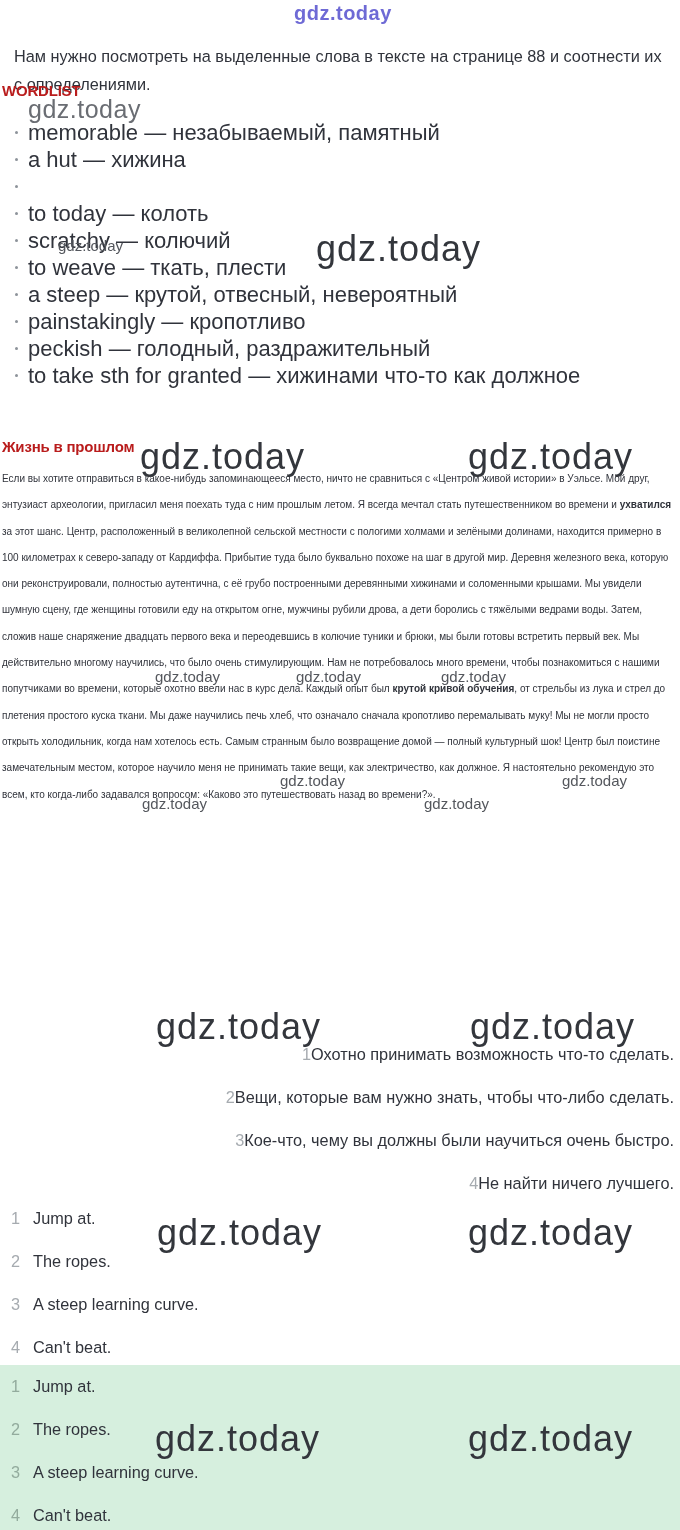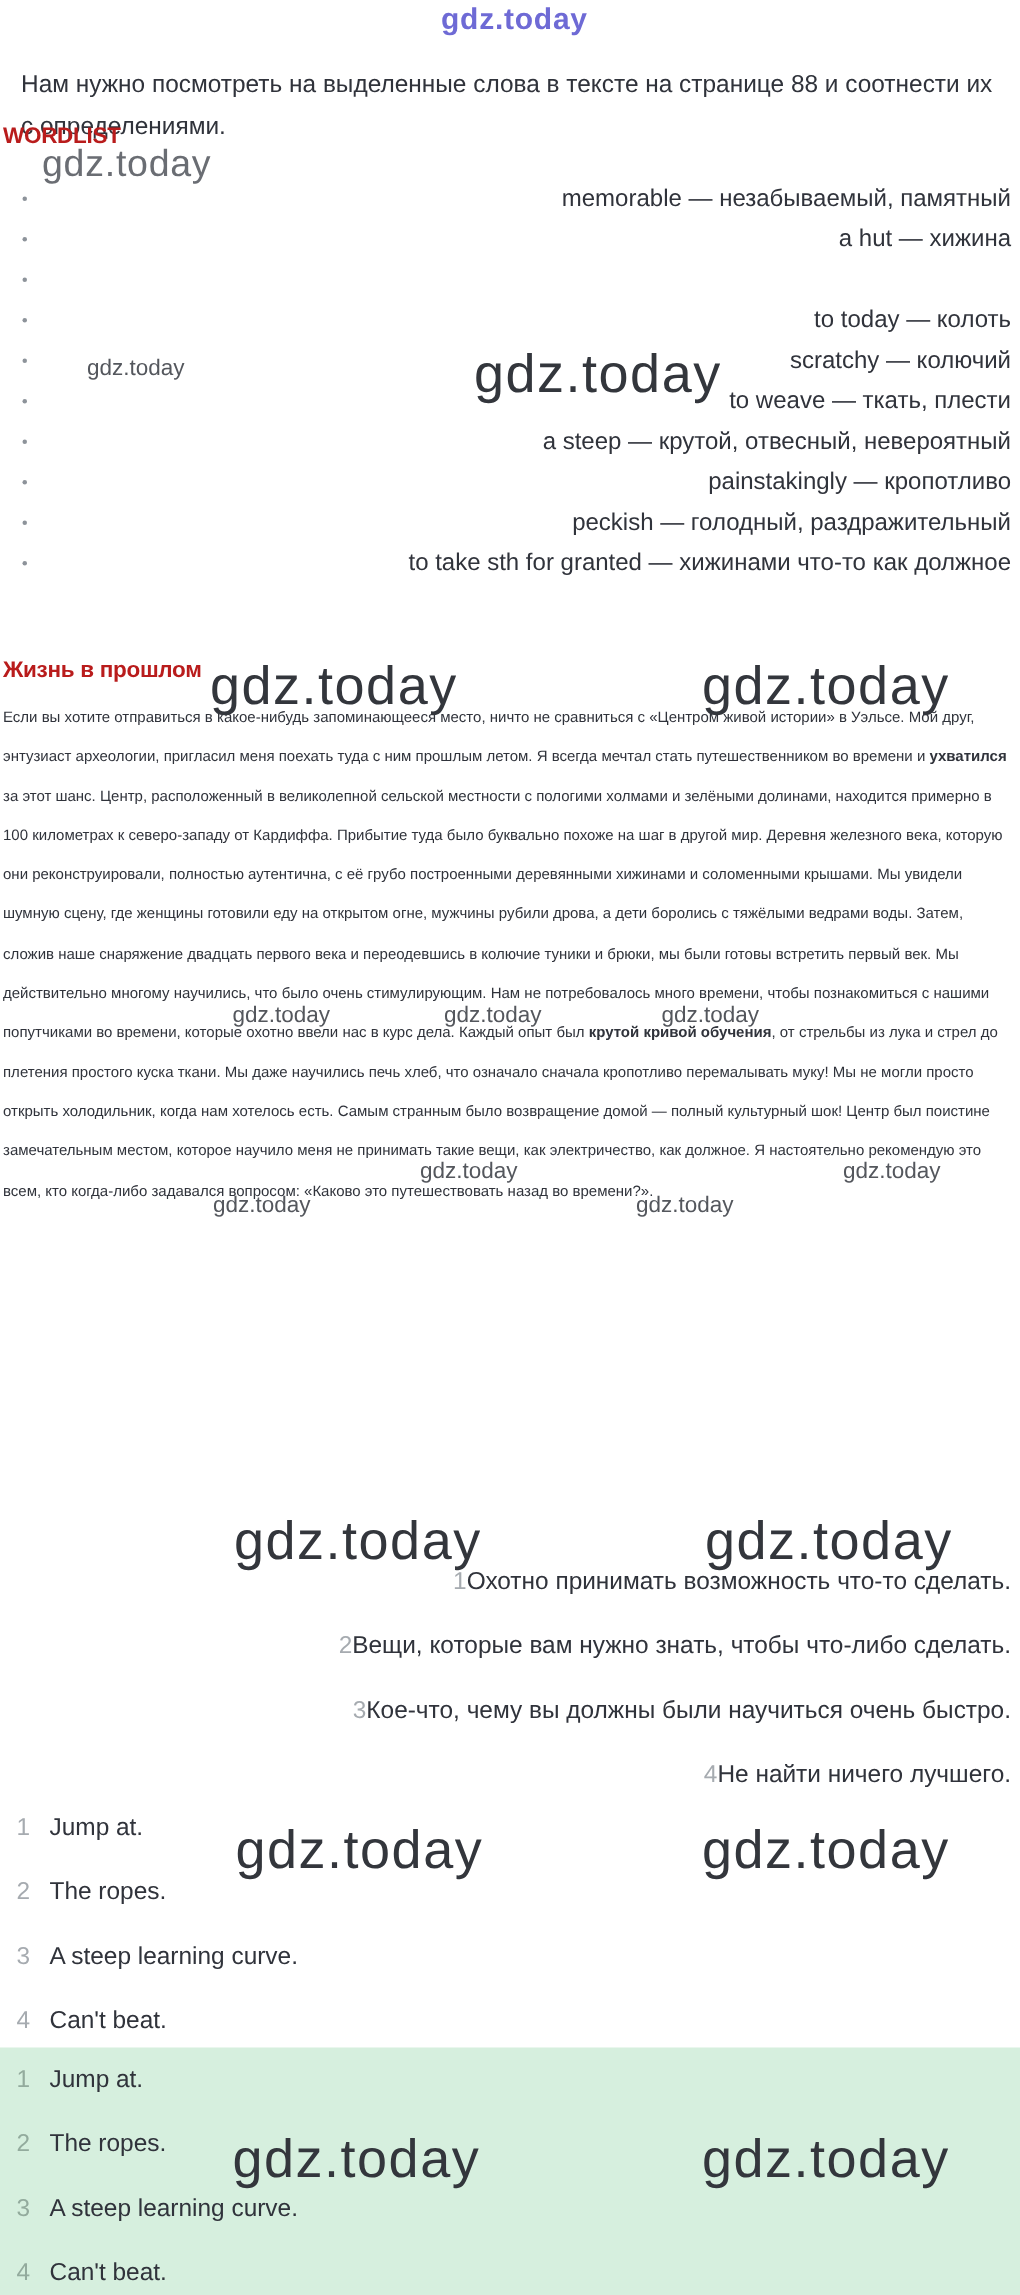--- a/index.html
+++ b/index.html
@@ -18,21 +18,21 @@
   .sec-title{
     font-size:15px;font-weight:700;color:#b91c1c;margin:0;
     letter-spacing:-0.2px;
   }
   .wordlist-title{top:82px;}
   .article-title{top:438px;}
 
   ul.wordlist{top:119px;list-style:none;margin:0;padding:0;}
   ul.wordlist li{
     position:relative;height:27px;line-height:27px;
-    padding-left:26px;font-size:16px;white-space:nowrap;text-align:right;
+    padding-left:26px;font-size:22px;white-space:nowrap;
   }
   .dot{
     position:absolute;left:13px;top:12px;width:3px;height:3px;
     border-radius:50%;background:#8d939a;
   }
 
   .article{top:466px;font-size:10px;line-height:26.3px;margin:0;}
   .article b{font-weight:700;}
 
   ol.qlist{list-style:none;margin:0;padding:0;}

